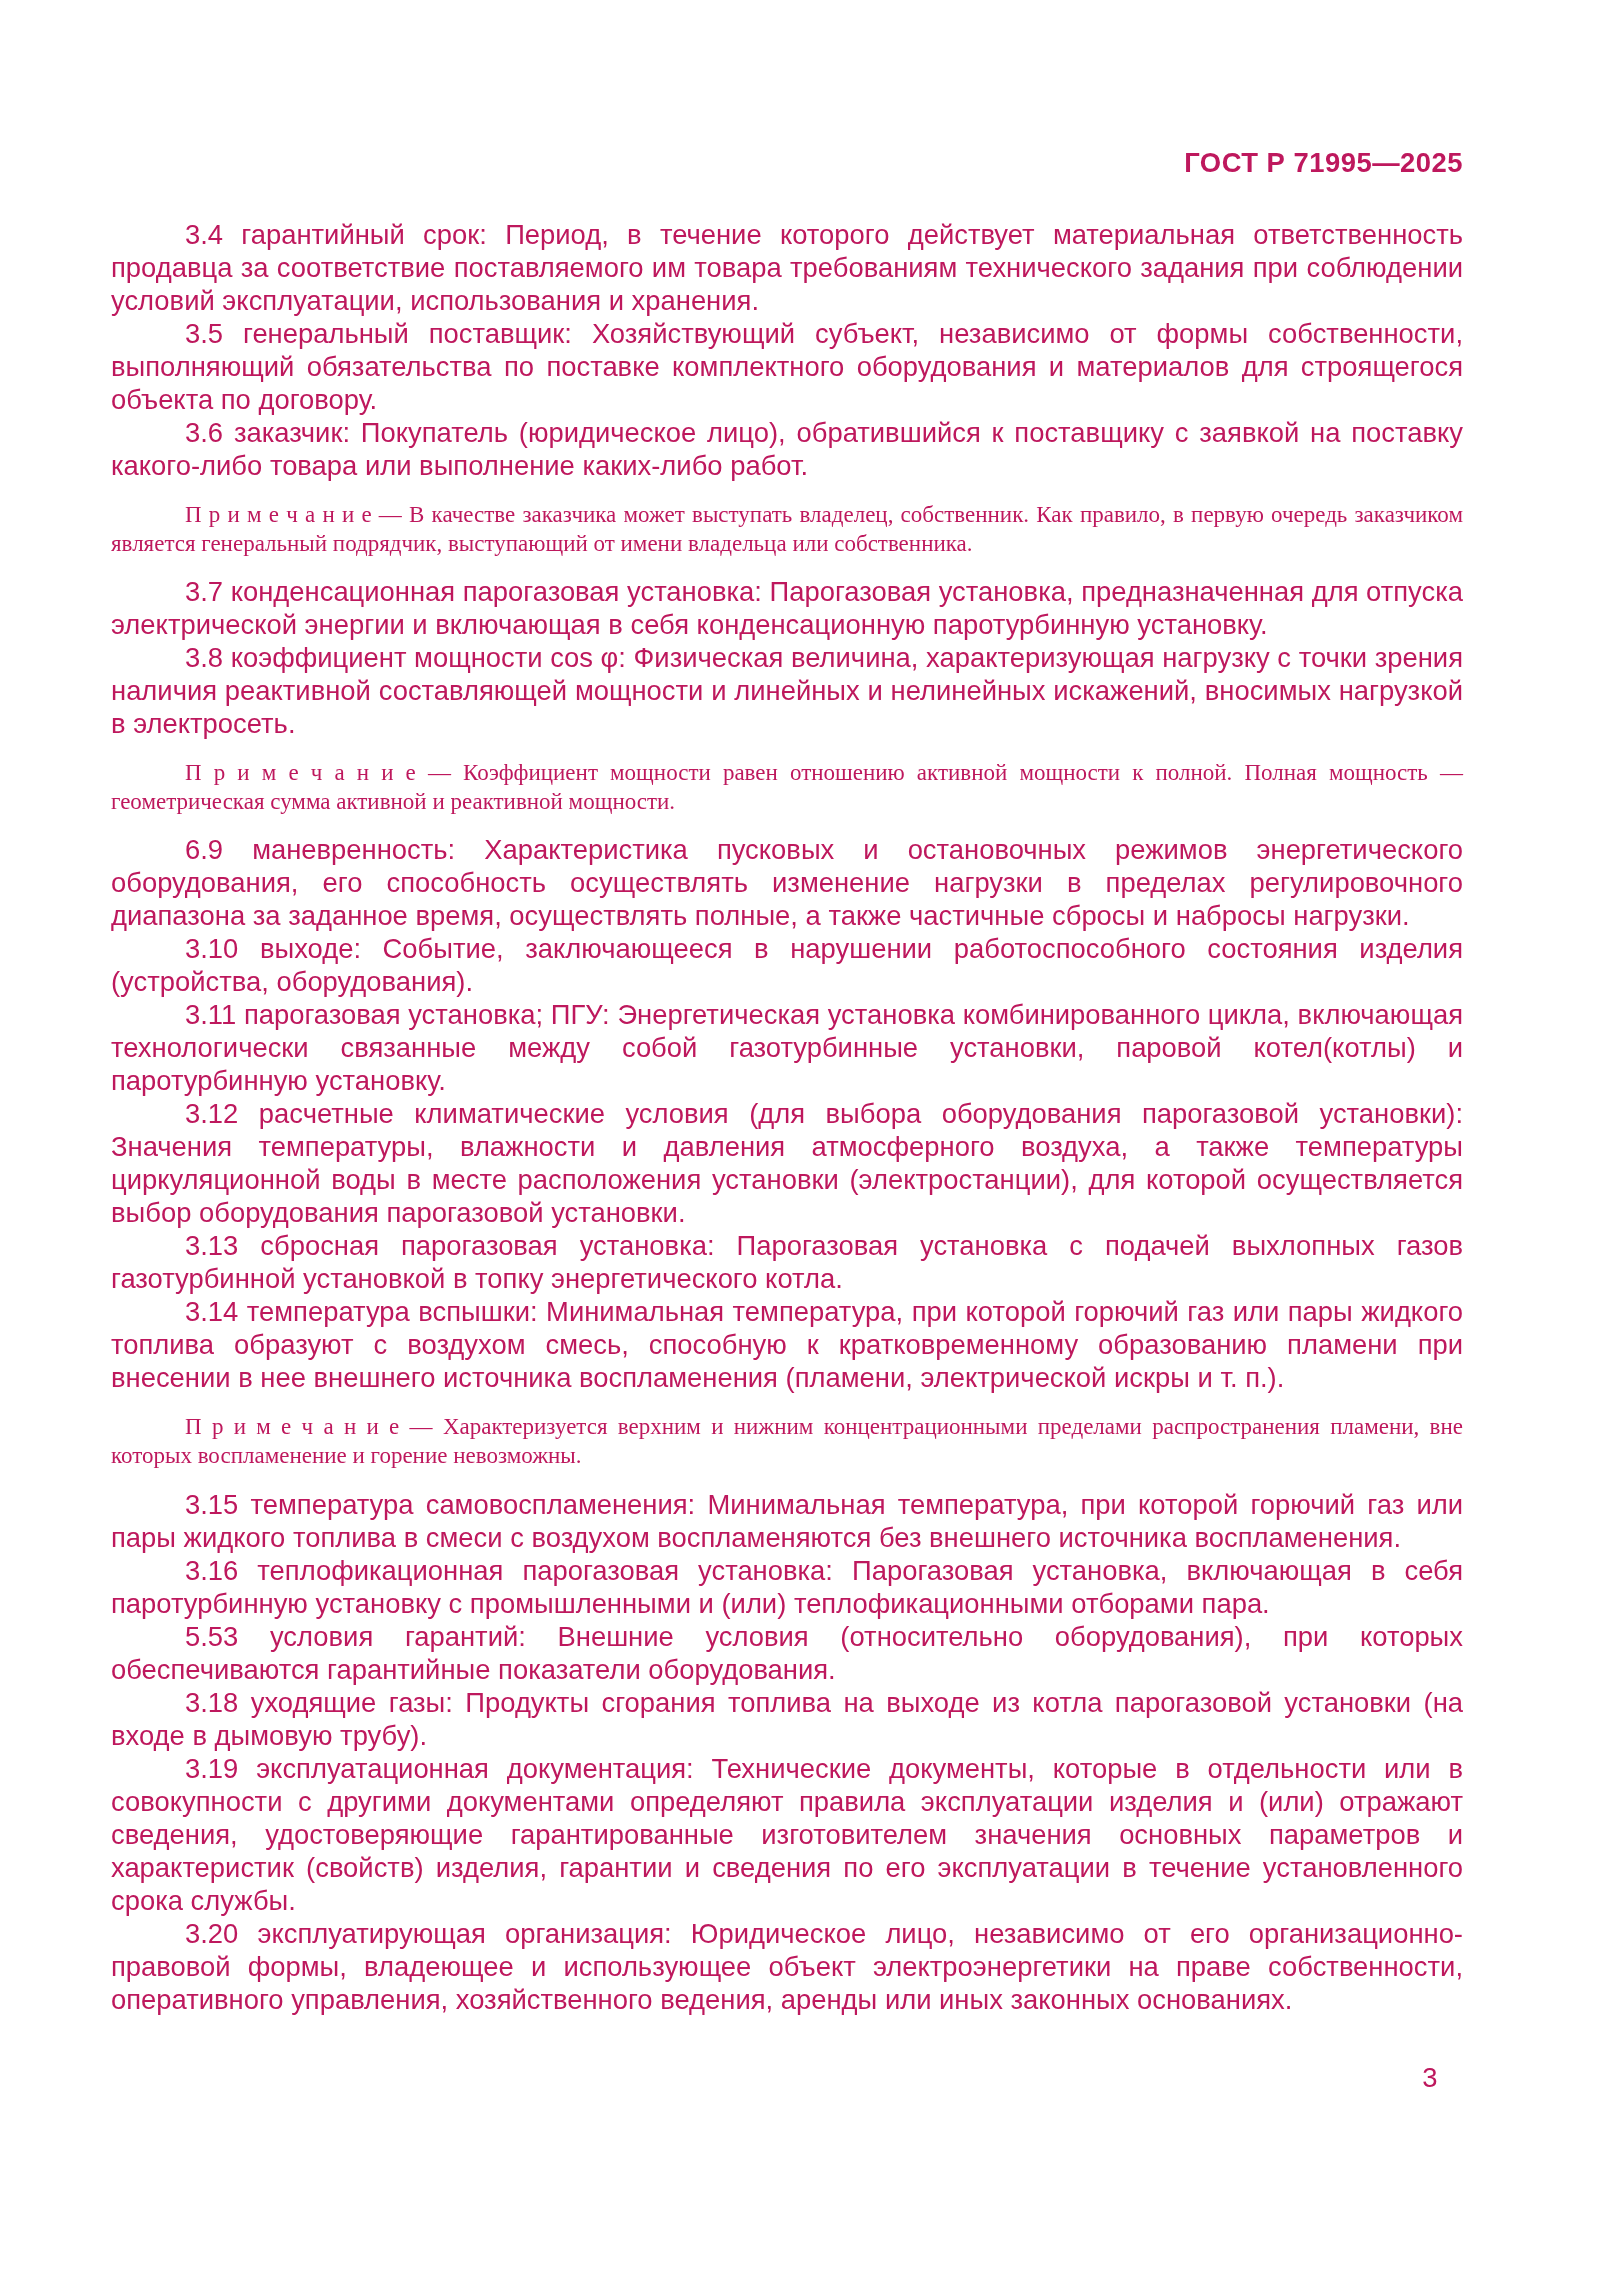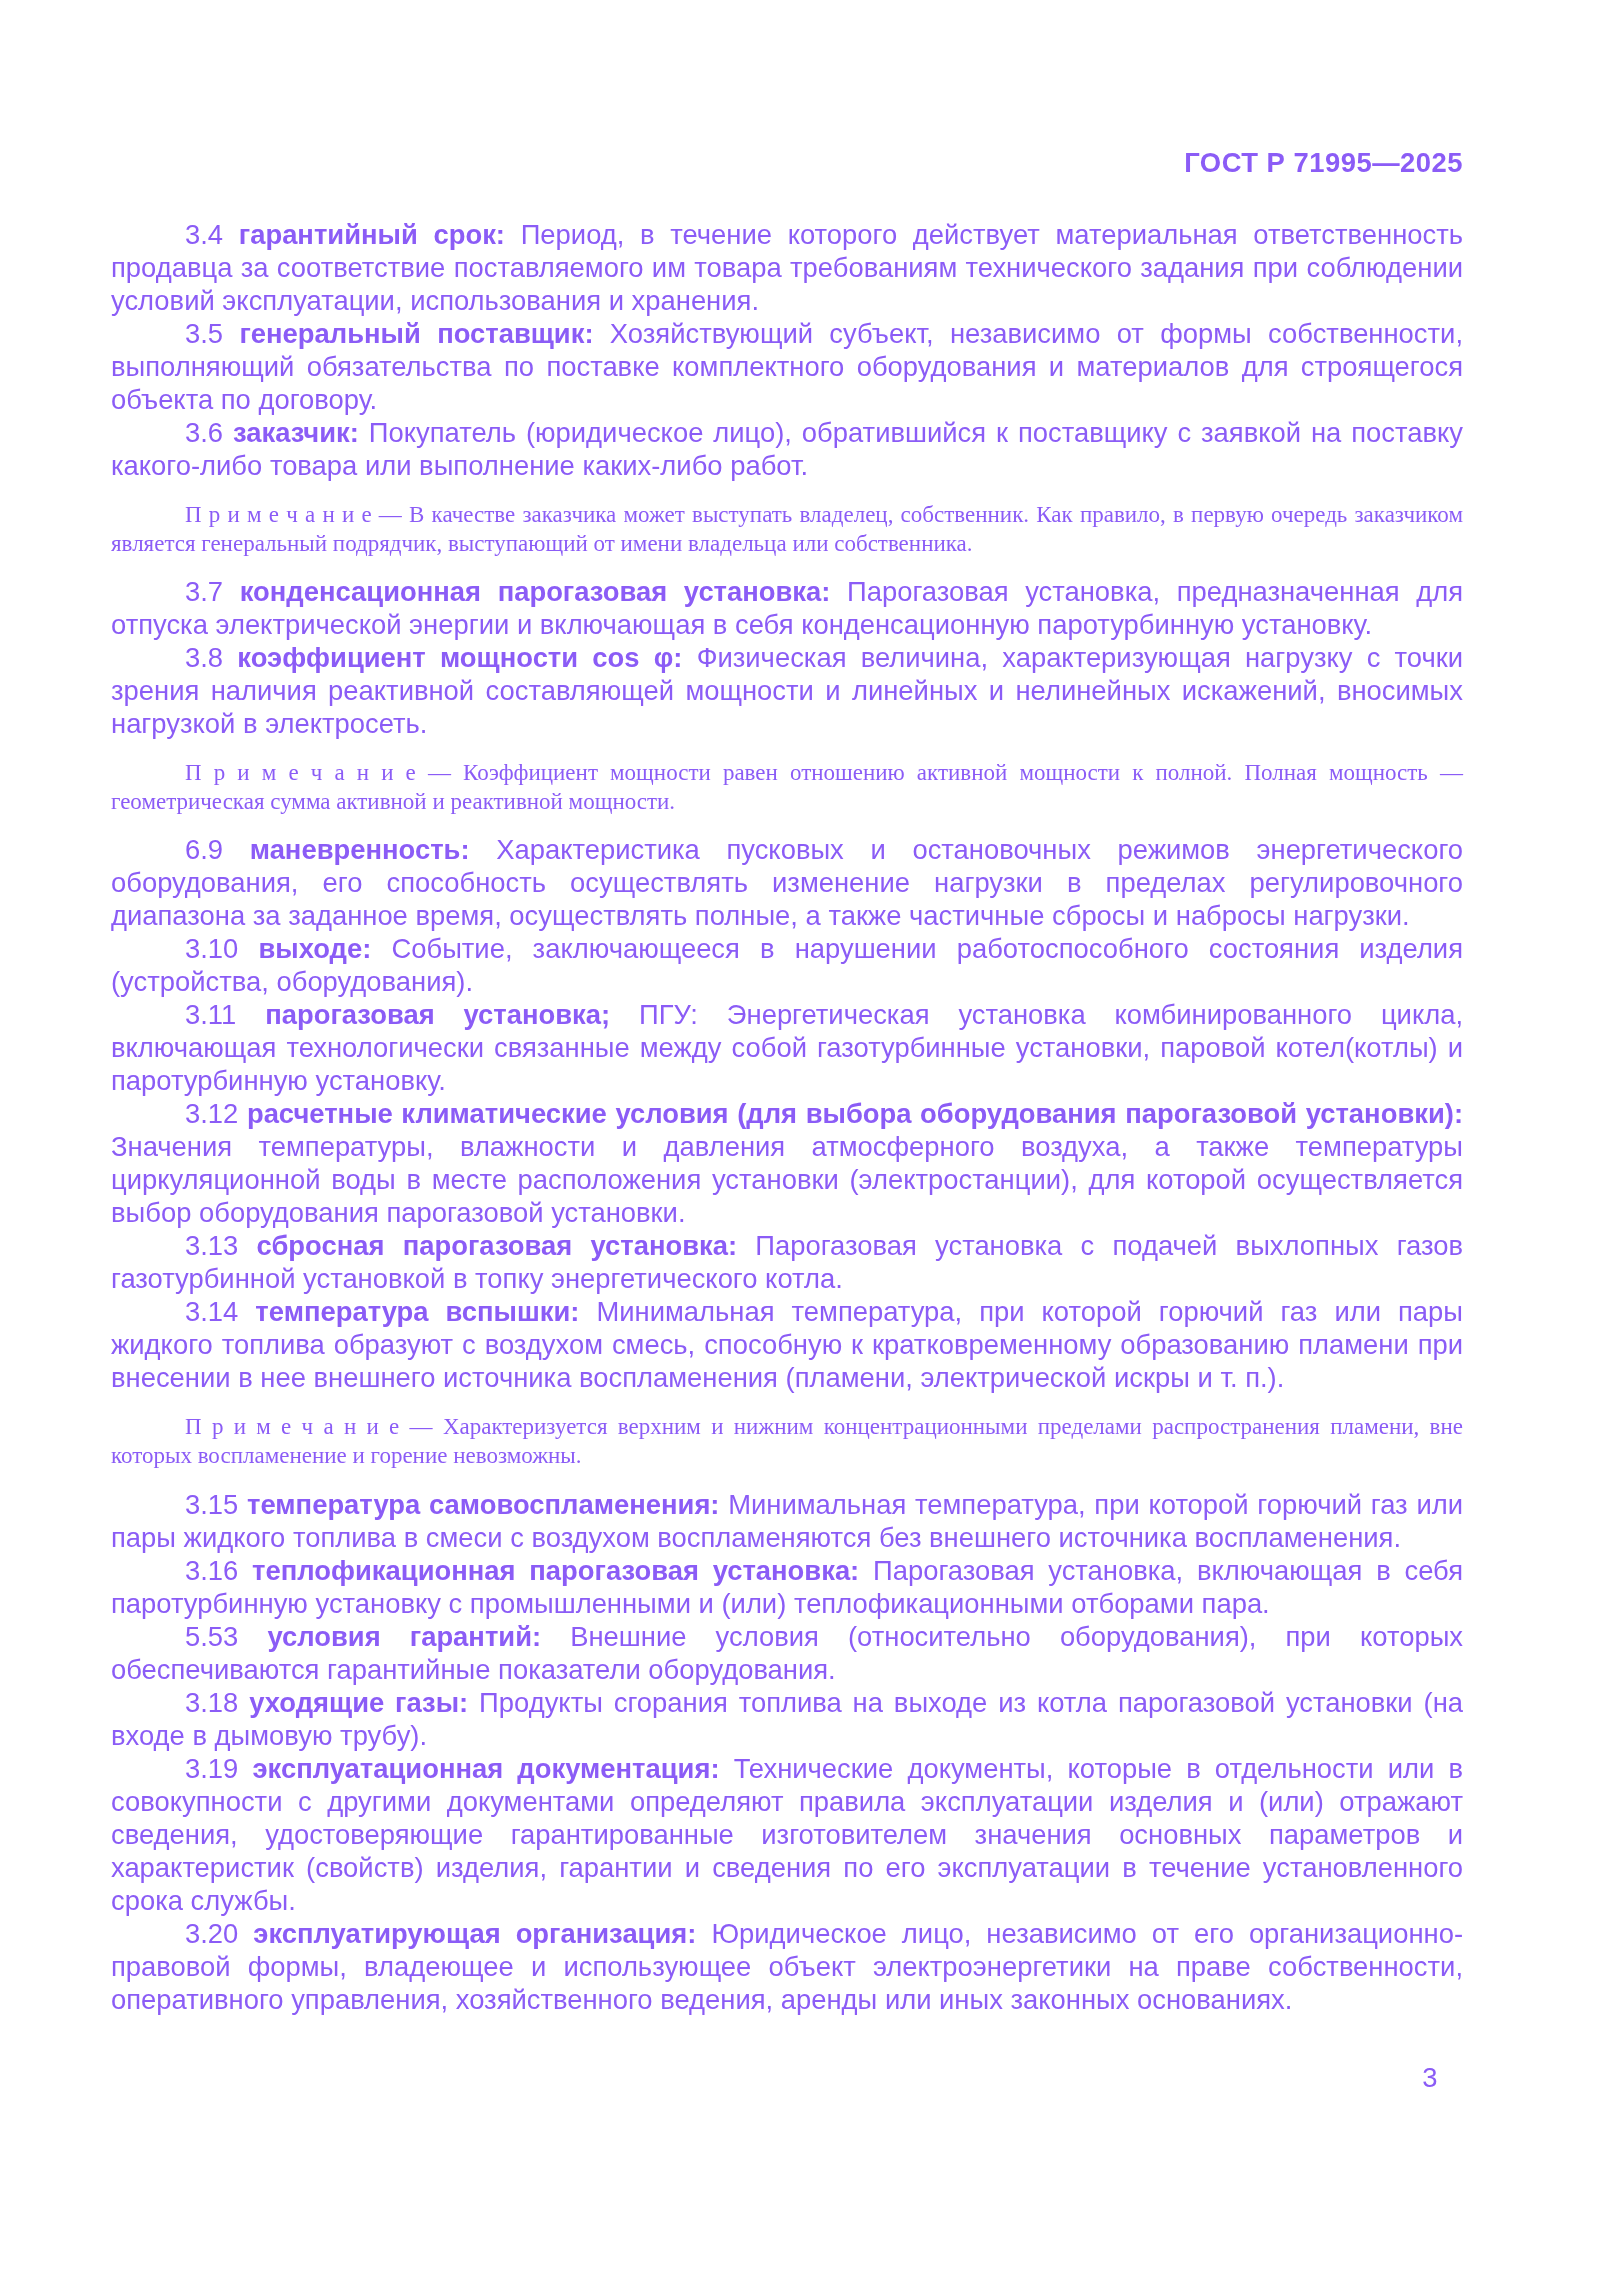--- a/index.html
+++ b/index.html
@@ -6,21 +6,21 @@
     margin: 0;
     padding: 0;
     background: #ffffff;
   }
   .page {
     position: relative;
     width: 1621px;
     height: 2293px;
     background: #ffffff;
     font-family: "Liberation Sans", sans-serif;
-    color: #8b5cf6;
+    color: #be185d;
     overflow: hidden;
   }
   .running-header {
     position: absolute;
     top: 147px;
     left: 111px;
     width: 1352px;
     text-align: right;
     font-weight: 700;
     font-size: 27.4px;
@@ -34,21 +34,21 @@
     width: 1352px;
     font-size: 27.4px;
     line-height: 33px;
     text-align: justify;
   }
   p.para {
     margin: 0;
     text-indent: 74px;
   }
   p.para .term {
-    font-weight: 700;
+    font-weight: 400;
   }
   p.note {
     margin: 17.6px 0;
     font-size: 23px;
     line-height: 29px;
     text-indent: 74px;
     font-family: Liberation Serif, serif;
   }
   .page-footer {
     position: absolute;

